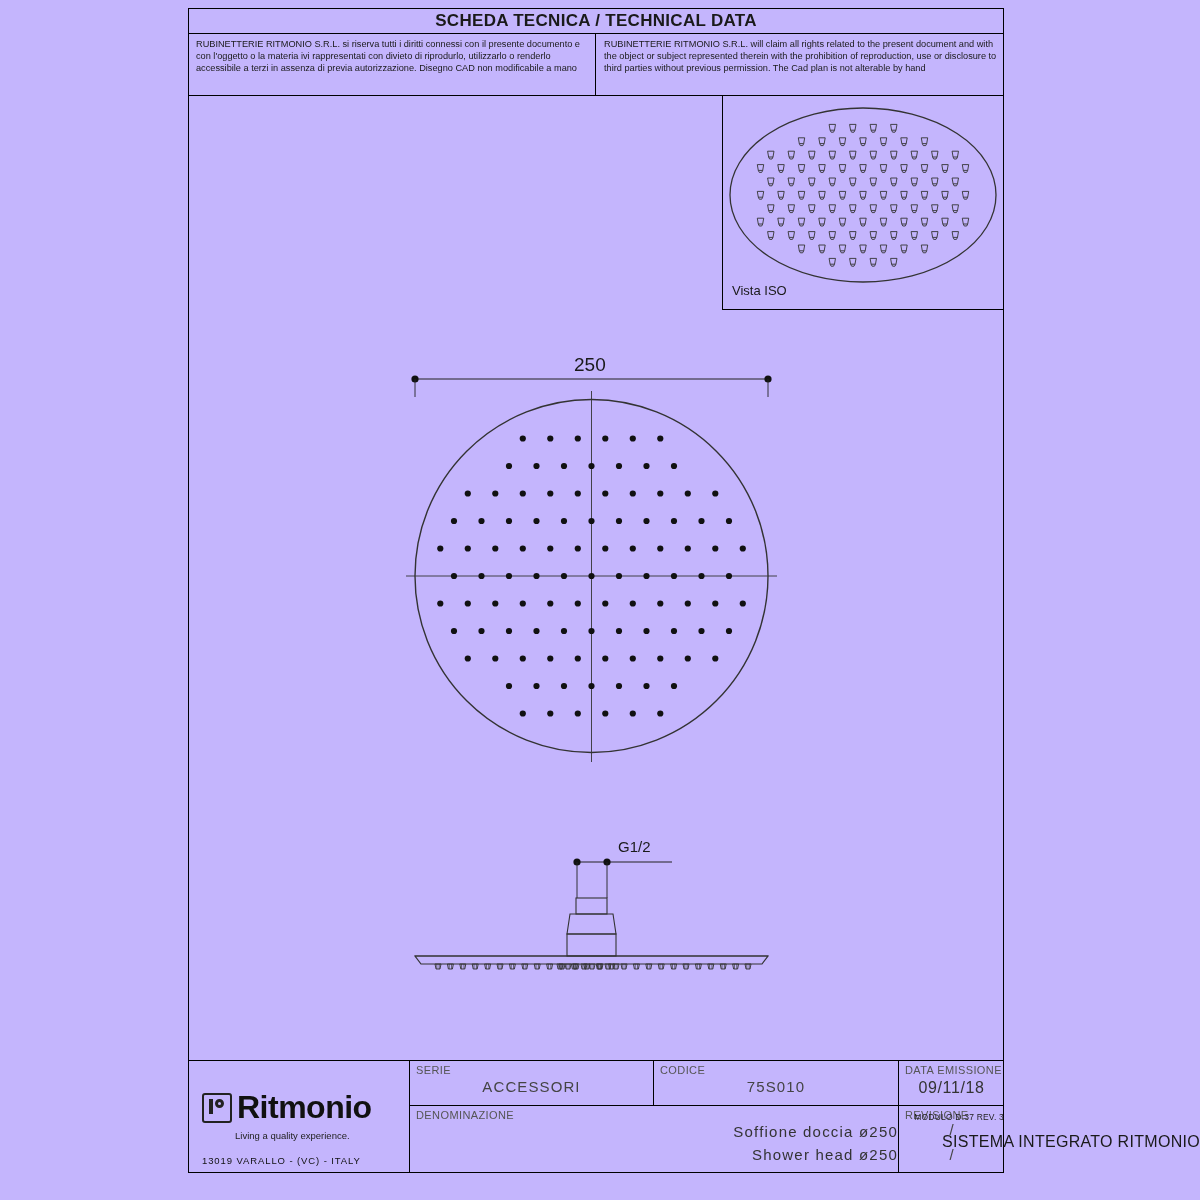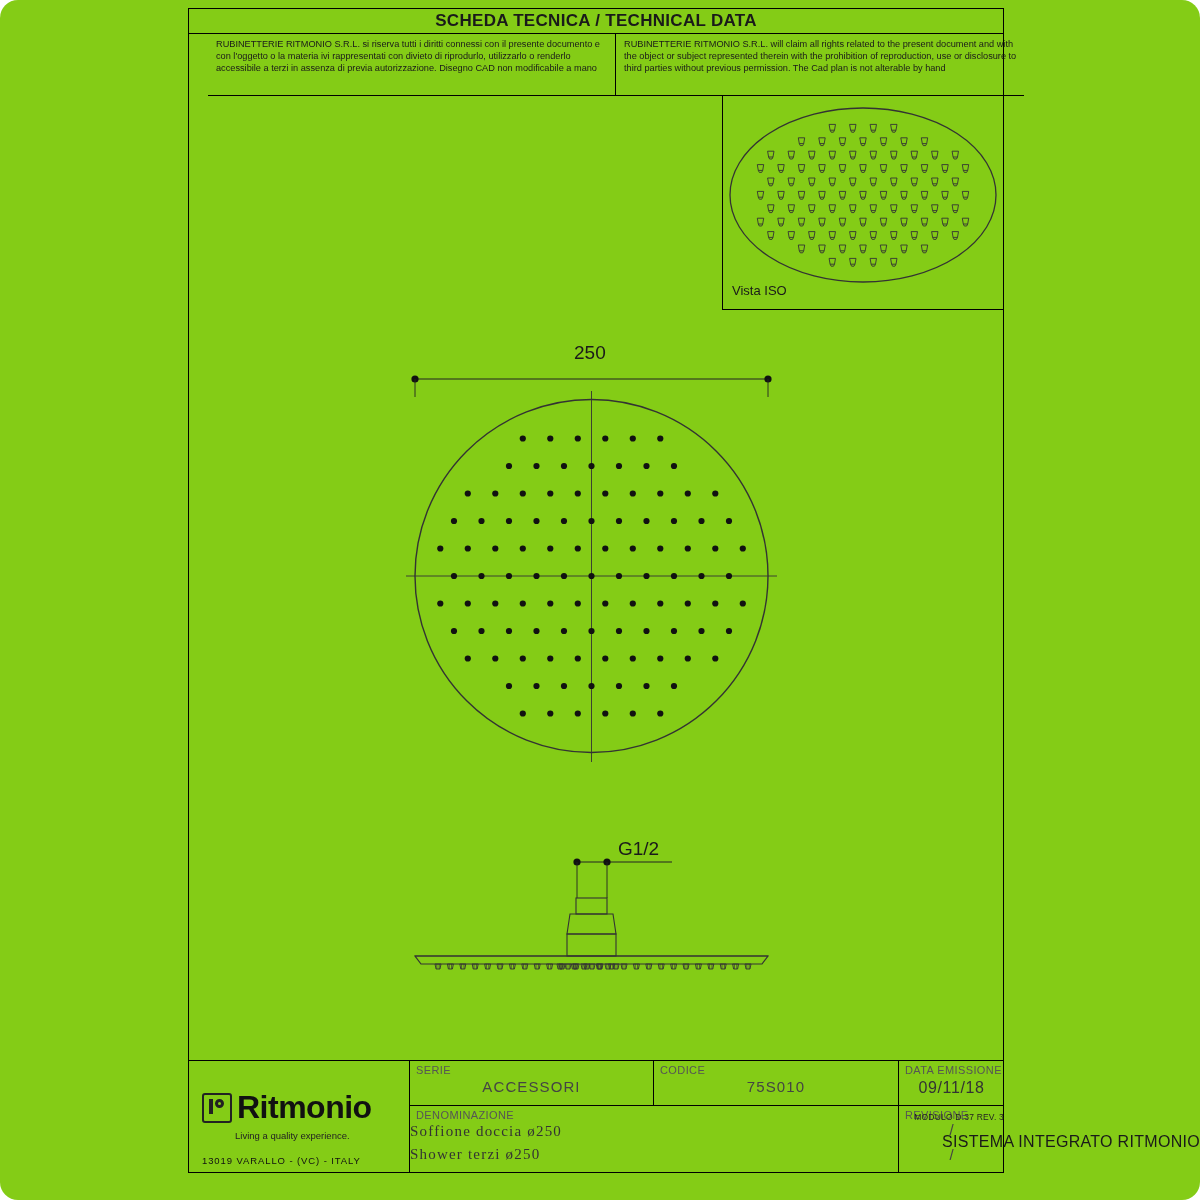--- a/index.html
+++ b/index.html
@@ -9,22 +9,21 @@
   }
   body {
     font-family: "Liberation Sans", sans-serif;
     color: #1a1a1a;
   }
   #sheet {
     position: relative;
     width: 1200px;
     height: 1200px;
     overflow: hidden;
-    background: #84cc16;
-    border-radius: 18px;
+    background: #c4b5fd;
   }
   .frame {
     position: absolute;
     left: 188px;
     top: 8px;
     width: 816px;
     height: 1165px;
     border: 1.5px solid #000;
     box-sizing: border-box;
   }
@@ -46,21 +45,20 @@
   }
   .notes {
     position: absolute;
     left: 188px;
     top: 34px;
     width: 816px;
     height: 62px;
     border-bottom: 1.5px solid #000;
     box-sizing: border-box;
     display: flex;
-    margin-left: 20px;
   }
   .note-col {
     box-sizing: border-box;
     padding: 4px 6px 2px 8px;
     font-size: 9.2px;
     line-height: 1.32;
   }
   .note-col.left {
     width: 50%;
     border-right: 1.5px solid #000;
@@ -82,28 +80,28 @@
   .iso-label {
     position: absolute;
     left: 732px;
     top: 283px;
     font-size: 13px;
   }
   
   .dim-label-250 {
     position: absolute;
     left: 574px;
-    top: 342px;
+    top: 354px;
     font-size: 19px;
   }
   .dim-label-g12 {
     position: absolute;
     left: 618px;
     top: 838px;
-    font-size: 19px;
+    font-size: 15px;
   }
   
   .titleblock {
     position: absolute;
     left: 188px;
     top: 1060px;
     width: 816px;
     height: 113px;
     border-top: 1.5px solid #000;
     box-sizing: border-box;
@@ -157,22 +155,21 @@
   }
   .c-serie  { width: 244px; }
   .c-codice { width: 245px; }
   .c-data   { width: 105px; }
   .c-denom  { width: 489px; }
   .c-rev    { width: 105px; }
   .denom-lines {
     position: absolute;
     left: 0; right: 0;
     top: 14px;
-    text-align: left;
-    font-family: Liberation Serif, serif;
+    text-align: right;
   }
   .denom-lines div {
     font-size: 15px;
     color: #333;
     letter-spacing: 1.2px;
     line-height: 1.55;
   }
   .rev-slash {
     position: absolute;
     left: 0; right: 0;
@@ -612,21 +609,21 @@
         <div class="tb-cell c-data">
           <span class="tb-key">DATA  EMISSIONE</span>
           <span class="tb-data-val">09/11/18</span>
         </div>
       </div>
       <div class="tb-row bottom">
         <div class="tb-cell c-denom">
           <span class="tb-key">DENOMINAZIONE</span>
           <div class="denom-lines">
             <div>Soffione  doccia  ø250</div>
-            <div>Shower  terzi  ø250</div>
+            <div>Shower  head  ø250</div>
           </div>
         </div>
         <div class="tb-cell c-rev">
           <span class="tb-key">REVISIONE</span>
           <span class="rev-slash rev-s1">/</span>
           <span class="rev-slash rev-s2">/</span>
         </div>
       </div>
     </div>
   </div>

